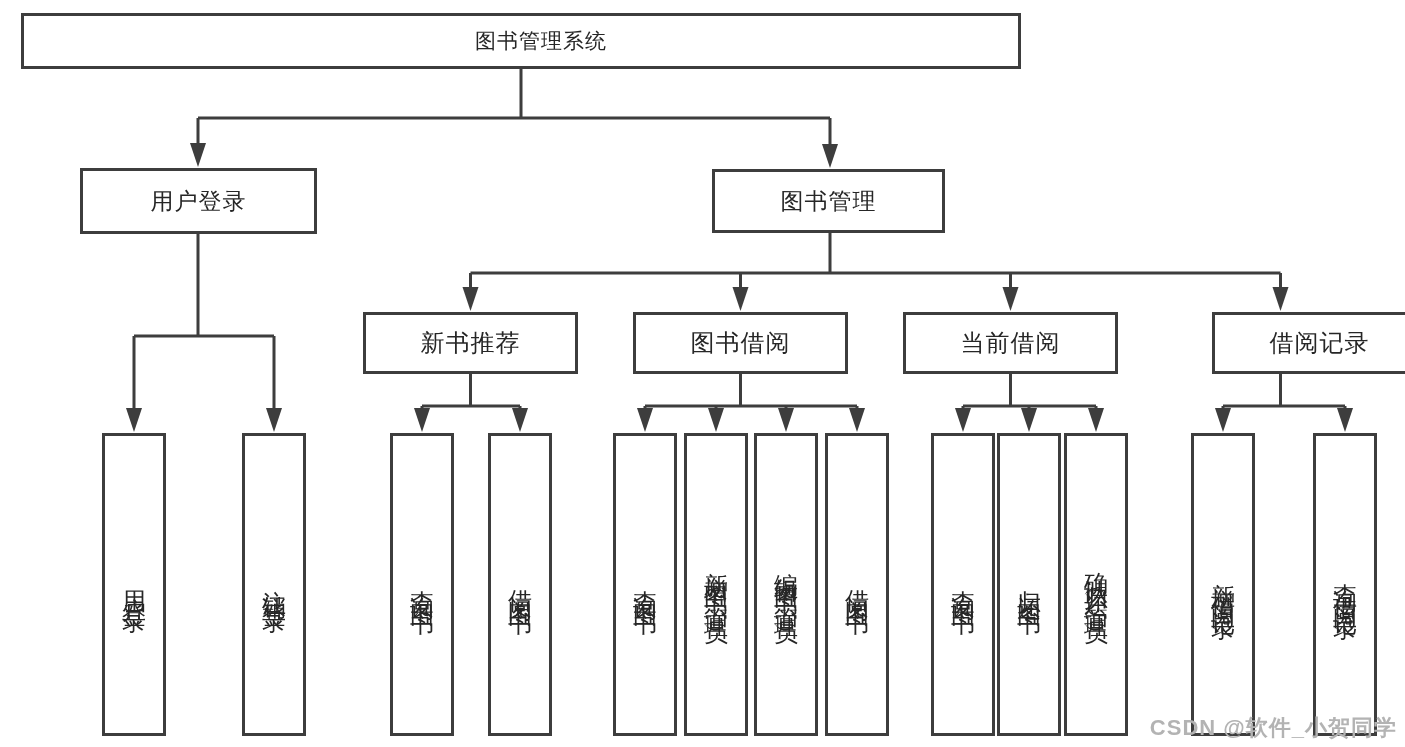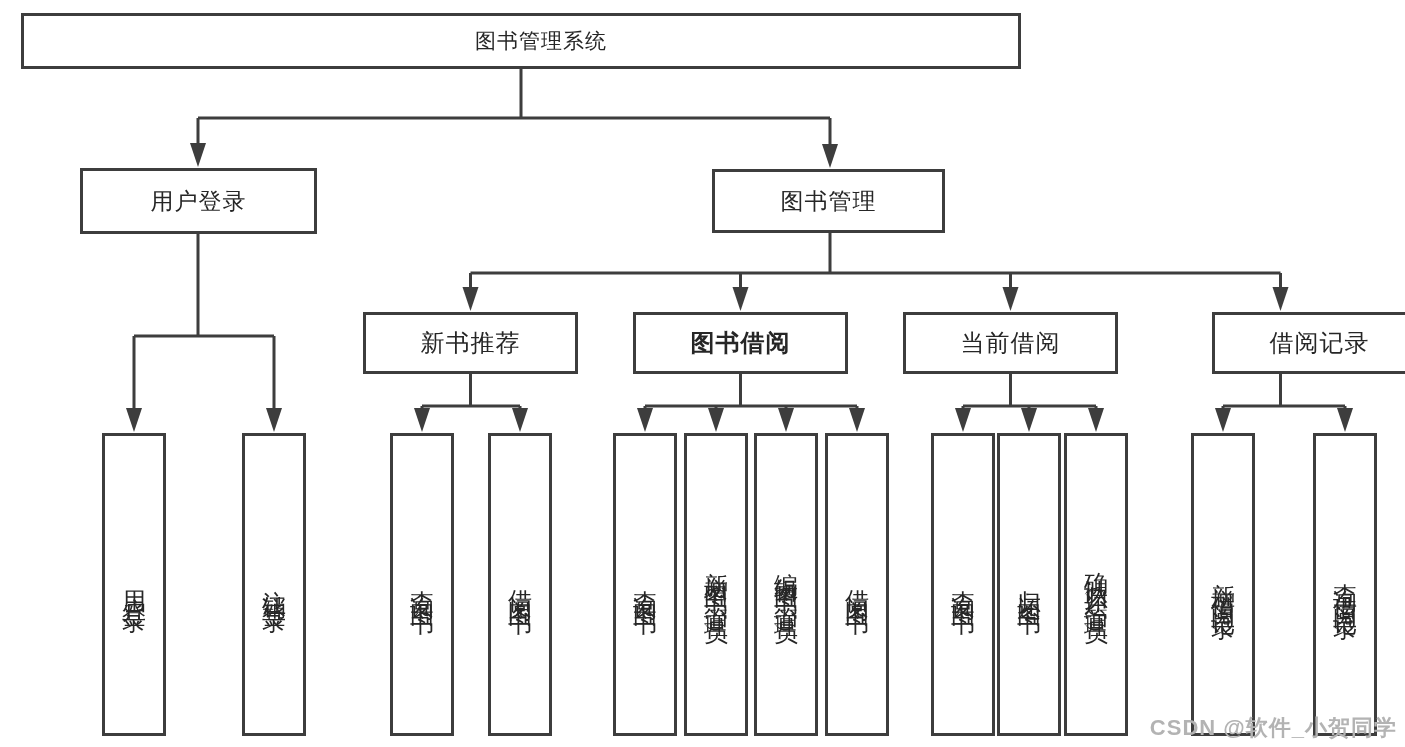--- a/index.html
+++ b/index.html
@@ -100,21 +100,21 @@
   <div class="hbox" style="left:80px; top:168px; width:237px; height:66px;">
     <span>用户登录</span>
   </div>
   <div class="hbox" style="left:712px; top:169px; width:233px; height:64px;">
     <span>图书管理</span>
   </div>
 
   <div class="hbox lvl2" style="left:363px; top:312px; width:215px; height:62px;">
     <span>新书推荐</span>
   </div>
-  <div class="hbox lvl2" style="left:633px; top:312px; width:215px; height:62px;font-weight:bold;">
+  <div class="hbox lvl2" style="left:633px; top:312px; width:215px; height:62px;">
     <span>图书借阅</span>
   </div>
   <div class="hbox lvl2" style="left:903px; top:312px; width:215px; height:62px;font-family:Liberation Mono, monospace;">
     <span>当前借阅</span>
   </div>
   <div class="hbox lvl2" style="left:1173px; top:312px; width:215px; height:62px;margin-left:39px;">
     <span>借阅记录</span>
   </div>
 
   <div class="vbox" style="left:102px; top:433px; width:64px; height:303px;">

